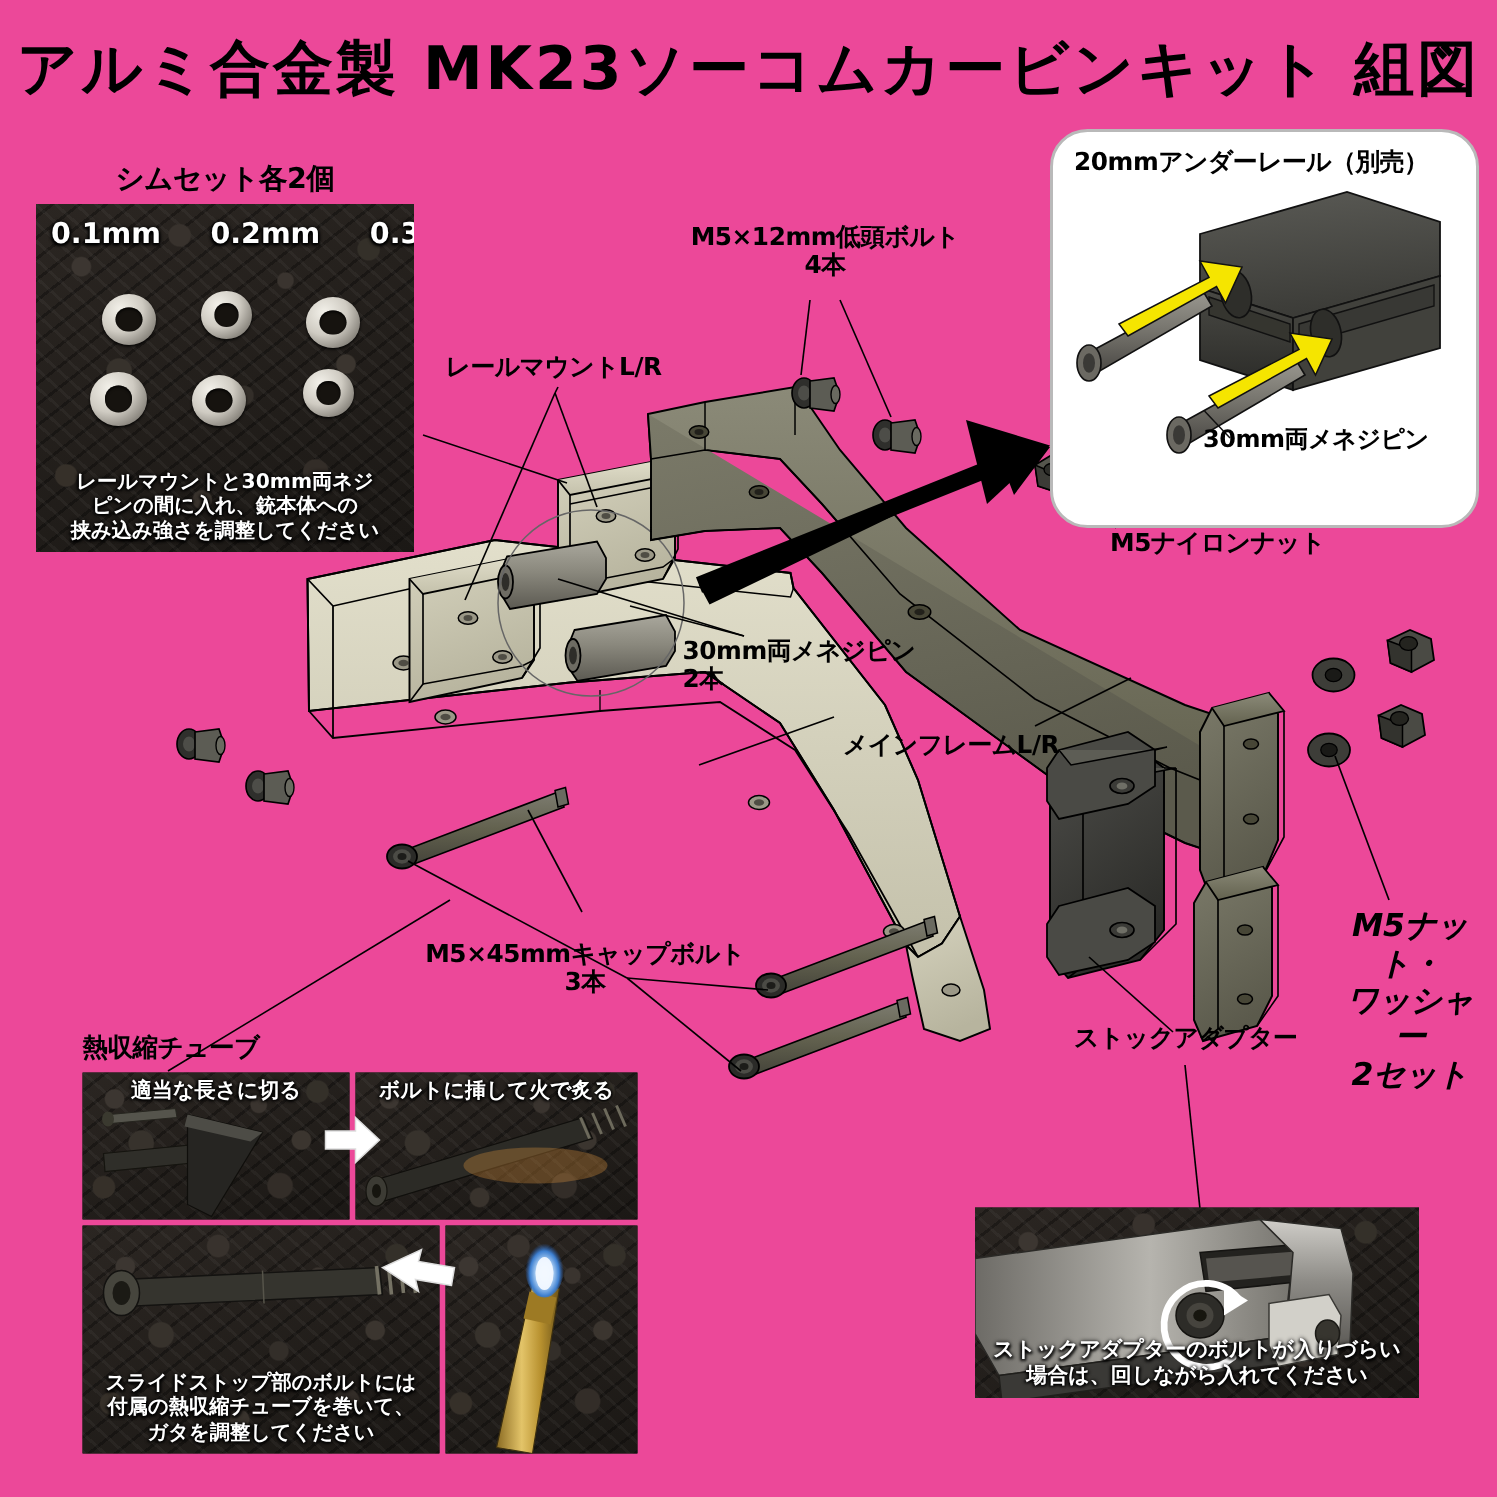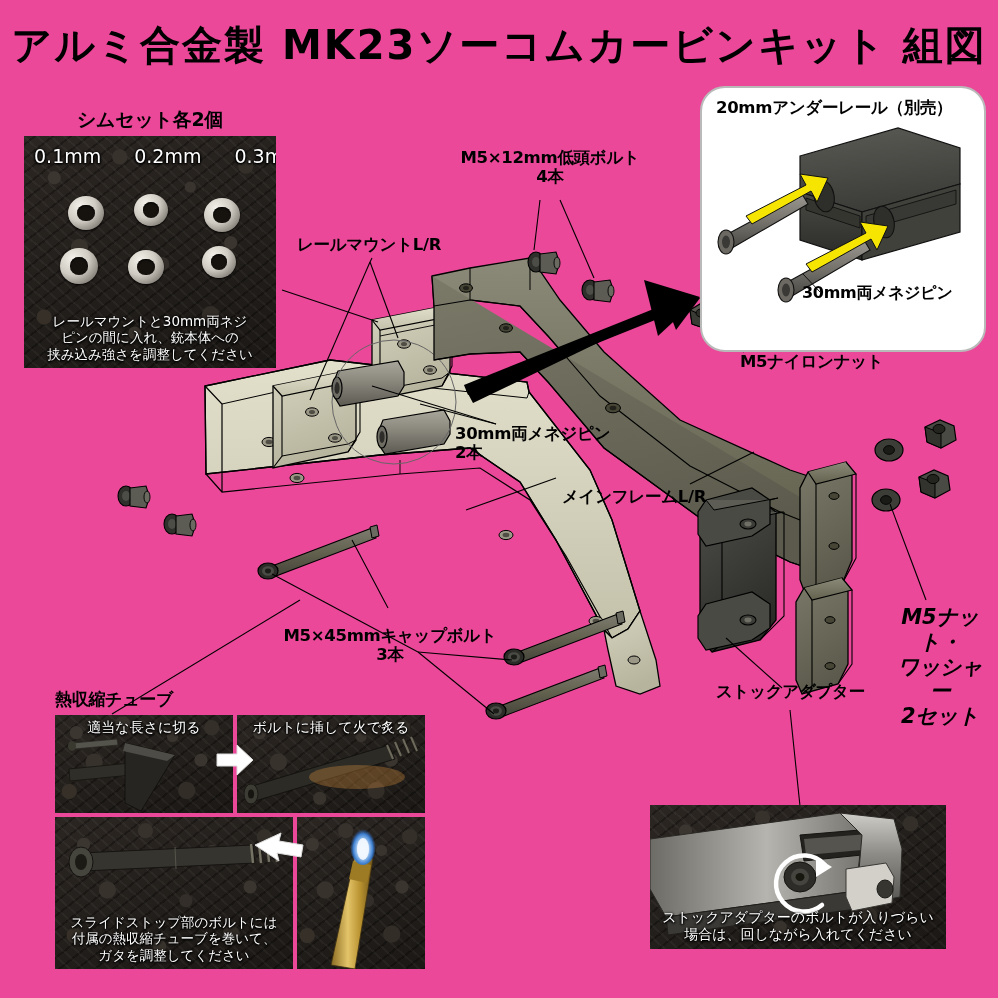--- a/index.html
+++ b/index.html
@@ -50,21 +50,21 @@
       radial-gradient(circle at 82% 46%, #3b352f 0 6px, transparent 7px),
       radial-gradient(circle at 8% 78%, #363029 0 7px, transparent 8px),
       radial-gradient(circle at 44% 85%, #39332d 0 6px, transparent 7px),
       radial-gradient(circle at 74% 77%, #332d28 0 8px, transparent 9px),
       repeating-linear-gradient(42deg, rgba(255,255,255,.035) 0 2px, transparent 2px 9px),
       repeating-linear-gradient(-38deg, rgba(0,0,0,.30) 0 2px, transparent 2px 11px),
       linear-gradient(160deg, #2b2622, #1b1815);
   }
   .photo-cap {
     position: absolute; left: 0; right: 0;
-    color: #fff; font-weight: 400; text-align: center;
+    color: #fff; font-weight: 700; text-align: center;
     text-shadow: 0 0 3px #000, 1px 1px 2px #000, -1px 1px 2px #000;
     line-height: 1.22; white-space: pre-line;
     z-index: 4;
     gap: 33px;
   }
 
   
   .shim {
     position: absolute; border-radius: 50%;
     background: radial-gradient(circle at 34% 30%, #f3f1ea 0%, #cfcbc2 45%, #8e8a82 75%, #5f5c57 100%);
@@ -533,21 +533,21 @@
         <ellipse cx="66" cy="32" rx="6" ry="11" fill="#f2f8ff" opacity=".95"></ellipse>
       </svg>
     </div>
 
     <svg width="52" height="38" viewBox="0 0 52 38" style="position:absolute; left:196px; top:112px;">
       <path d="M50,30 L26,26 L28,34 L4,18 L30,6 L28,14 L52,18 Z" fill="#fff" stroke="#ddd" stroke-width="1"></path>
     </svg>
   </div>
 
   <div style="position:absolute; left:650px; top:805px; width:296px; height:160px;">
-    <div class="photo" style="left:0; top:0; width:296px; height:144px;">
+    <div class="photo" style="left:0; top:0; width:296px; height:127px;">
       <div class="leather"></div>
       <svg width="296" height="160" viewBox="0 0 296 160" style="position:absolute;left:0;top:0;">
         <defs>
           <linearGradient id="gAl" x1="0" y1="0" x2="0" y2="1">
             <stop offset="0" stop-color="#cfcdc8"></stop>
               <stop offset="0.45" stop-color="#8d8b86"></stop>
             <stop offset="1" stop-color="#55534f"></stop>
           </linearGradient>
           <linearGradient id="gAlTop" x1="0" y1="0" x2="1" y2="0">
             <stop offset="0" stop-color="#6d6b66"></stop>

